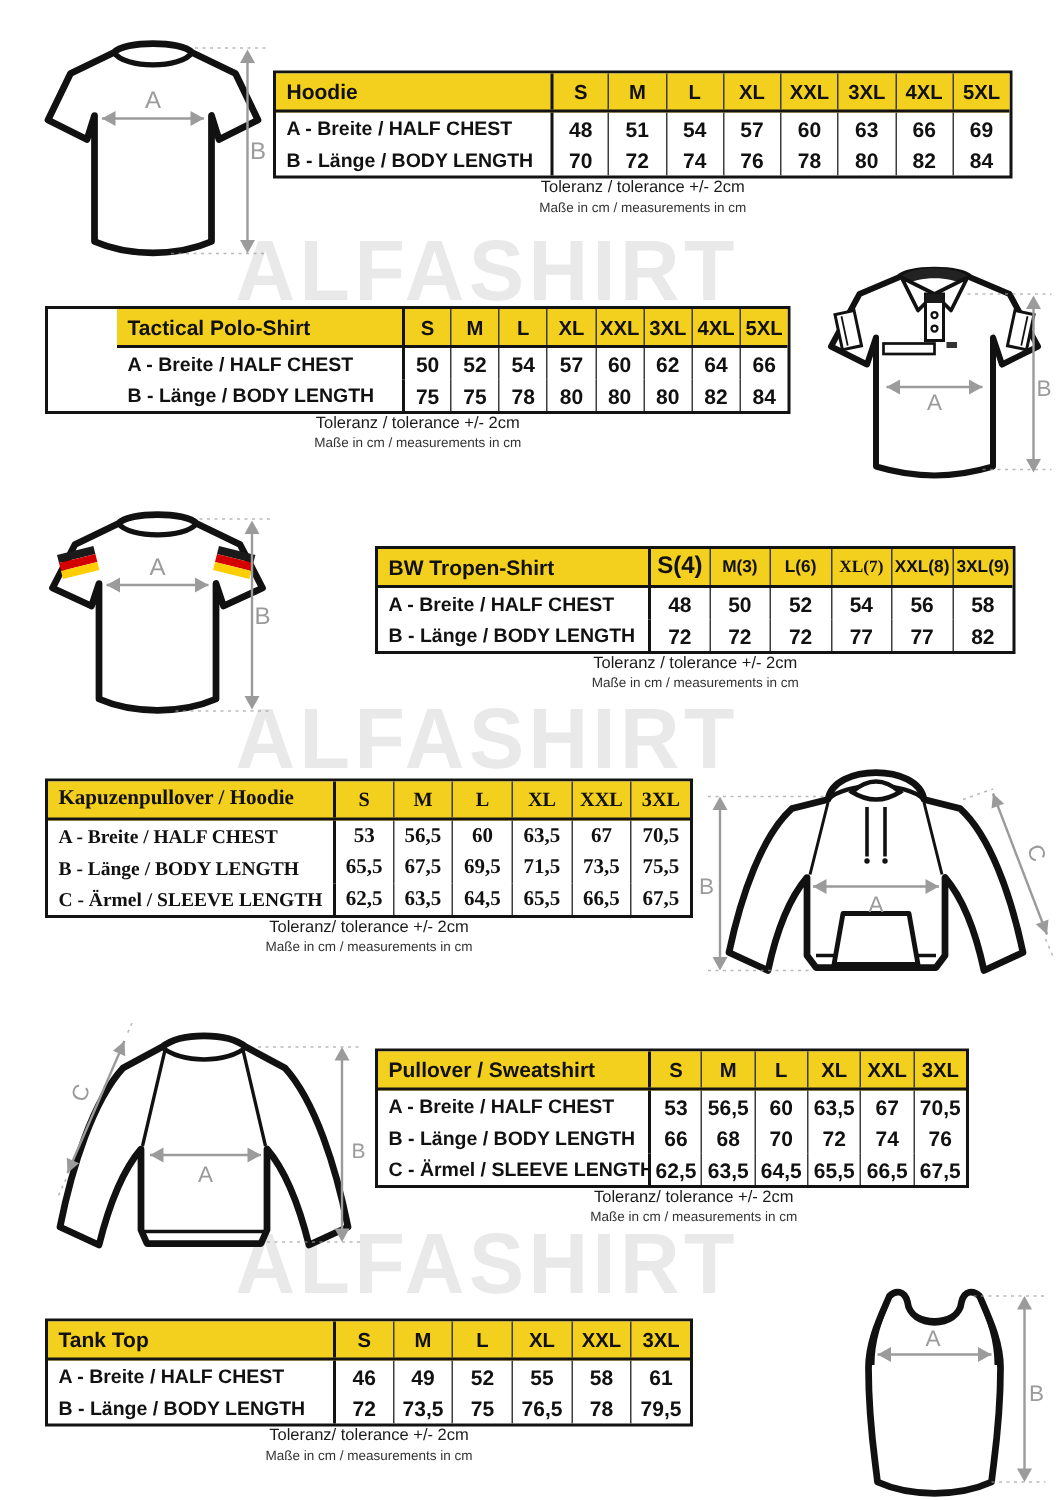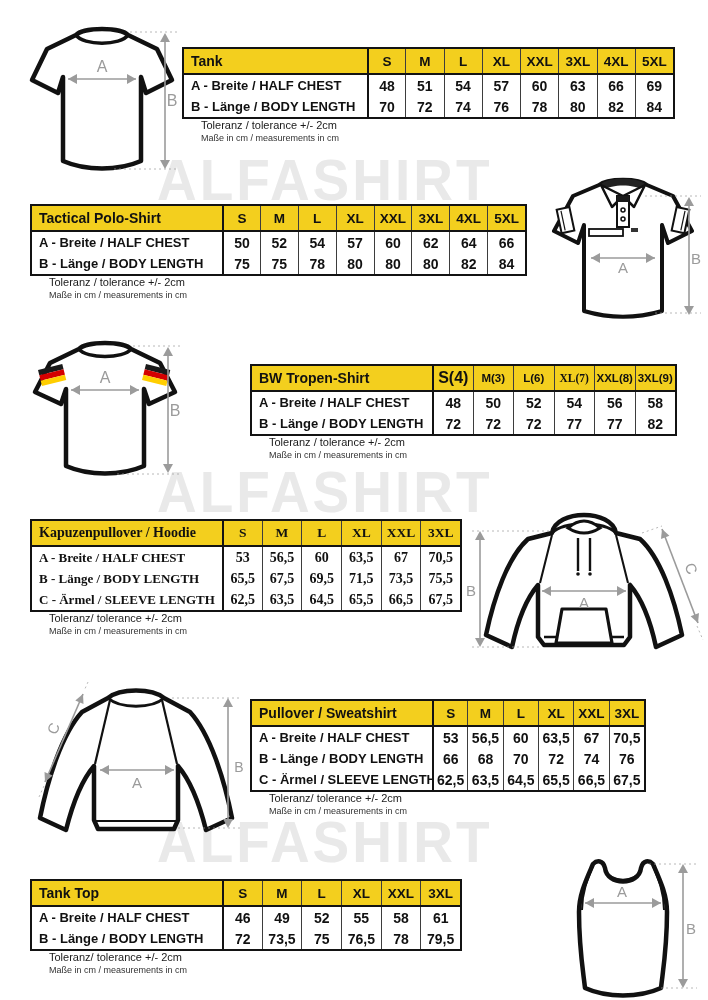--- a/index.html
+++ b/index.html
@@ -11,21 +11,21 @@
   .size-table{position:absolute;border:2px solid #131313;background:#fff;box-sizing:border-box;}
   .trow{display:grid;}
   .thead{background:#F3CF1E;border-bottom:2px solid #131313;height:24px;}
   .drow{height:21px;}
   .cell{display:flex;align-items:center;font-weight:bold;box-sizing:border-box;overflow:hidden;}
   .hl,.rl{padding-left:7px;font-size:13px;white-space:nowrap;}
   .hl{font-size:14px;}
   .hs,.rv{justify-content:center;border-left:1px solid #3d3d3d;font-size:13.5px;}
   .first-size{border-left:2px solid #131313 !important;}
   .rv{font-size:14px;}
-  .tolerance{position:absolute;text-align:left;line-height:1.25;margin-left:19px;}
+  .tolerance{position:absolute;text-align:center;line-height:1.25;}
   .tol1{font-size:11px;color:#1a1a1a;}
   .tol2{font-size:9px;color:#333;}
   svg text{font-family:"Liberation Sans",sans-serif;fill:#9b9b9b;}
 </style>
 </head>
 <body>
 
 <div id="canvas">
 
   <div class="watermark" style="top:148px;">ALFASHIRT</div>
@@ -194,21 +194,21 @@
         <line x1="118" y1="132" x2="154" y2="132" stroke-width="1" stroke-dasharray="2,3" stroke-opacity="0.7"></line>
       </g>
       <text x="79" y="41" font-size="15" text-anchor="middle">A</text>
       <text x="148" y="78" font-size="15" text-anchor="middle">B</text>
     </svg>
   </div>
 
   <div id="tables-root">
       <div class="size-table" style="left: 182px; top: 47px; width: 493px;">
         <div class="trow thead" style="grid-template-columns: 183px repeat(8, 1fr);">
-          <div class="cell hl">Tank</div>
+          <div class="cell hl">Hoodie</div>
           <div class="cell hs first-size">S</div>
           <div class="cell hs">M</div>
           <div class="cell hs">L</div>
           <div class="cell hs">XL</div>
           <div class="cell hs">XXL</div>
           <div class="cell hs">3XL</div>
           <div class="cell hs">4XL</div>
           <div class="cell hs">5XL</div>
         </div>
         <div class="trow drow" style="grid-template-columns: 183px repeat(8, 1fr);">
@@ -231,21 +231,21 @@
           <div class="cell rv">78</div>
           <div class="cell rv">80</div>
           <div class="cell rv">82</div>
           <div class="cell rv">84</div>
         </div>
       </div>
       <div class="tolerance" style="left: 182px; top: 119px; width: 493px;">
         <div class="tol1">Toleranz / tolerance +/- 2cm</div>
         <div class="tol2">Maße in cm / measurements in cm</div>
       </div>
-      <div class="size-table" style="left: 30px; top: 204px; width: 497px;">
+      <div class="size-table" style="left: 30px; top: 204px; width: 497px; padding-left: 46px;">
         <div class="trow thead" style="grid-template-columns: 190px repeat(8, 1fr);">
           <div class="cell hl">Tactical Polo-Shirt</div>
           <div class="cell hs first-size">S</div>
           <div class="cell hs">M</div>
           <div class="cell hs">L</div>
           <div class="cell hs">XL</div>
           <div class="cell hs">XXL</div>
           <div class="cell hs">3XL</div>
           <div class="cell hs">4XL</div>
           <div class="cell hs">5XL</div>

